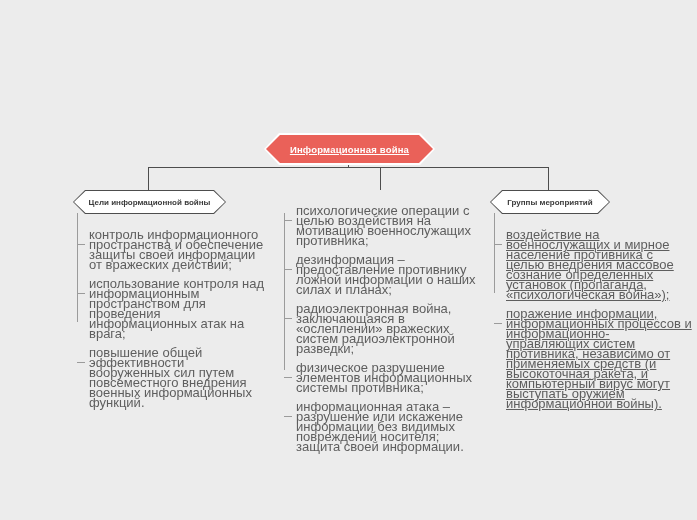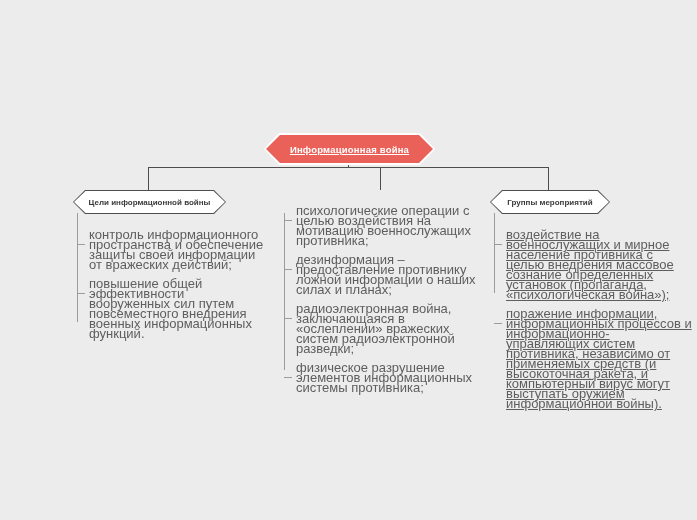--- a/index.html
+++ b/index.html
@@ -81,31 +81,33 @@
 
   <div class="column col-1" style="left:73px">
     <div class="hex">
       <div class="hex-fill">
         <span>Цели информационной войны</span>
       </div>
     </div>
     <div class="trunk" style="height: 109px;"></div>
     <ul class="items">
       <li class="item">контроль информационного пространства и обеспечение защиты своей информации от вражеских действий;</li>
+      <li class="item">использование контроля над информационным пространством для проведения информационных атак на врага;</li>
       <li class="item">повышение общей эффективности вооруженных сил путем повсеместного внедрения военных информационных функций.</li>
     </ul>
   </div>
 
   <div class="column col-2" style="left:280px">
     <div class="trunk" style="height: 157px;"></div>
     <ul class="items">
       <li class="item">психологические операции с целью воздействия на мотивацию военнослужащих противника;</li>
       <li class="item">дезинформация – предоставление противнику ложной информации о наших силах и планах;</li>
       <li class="item">радиоэлектронная война, заключающаяся в «ослеплении» вражеских систем радиоэлектронной разведки;</li>
       <li class="item">физическое разрушение элементов информационных системы противника;</li>
+      <li class="item">информационная атака – разрушение или искажение информации без видимых повреждений носителя; защита своей информации.</li>
     </ul>
   </div>
 
   <div class="column col-3" style="left:490px">
     <div class="hex">
       <div class="hex-fill">
         <span>Группы мероприятий</span>
       </div>
     </div>
     <div class="trunk" style="height: 80px;"></div>

